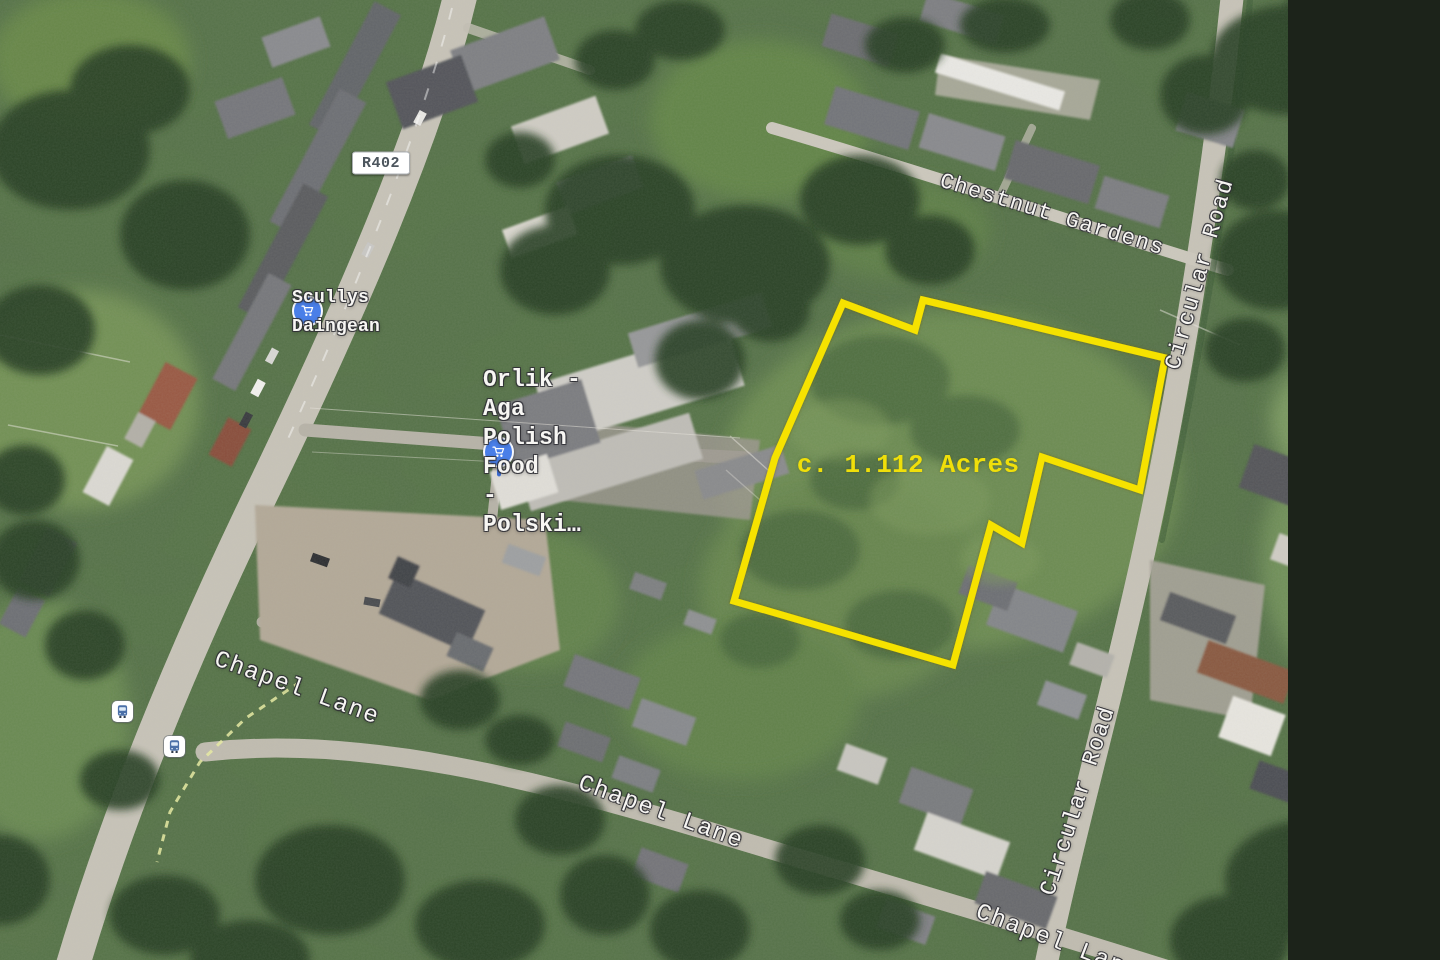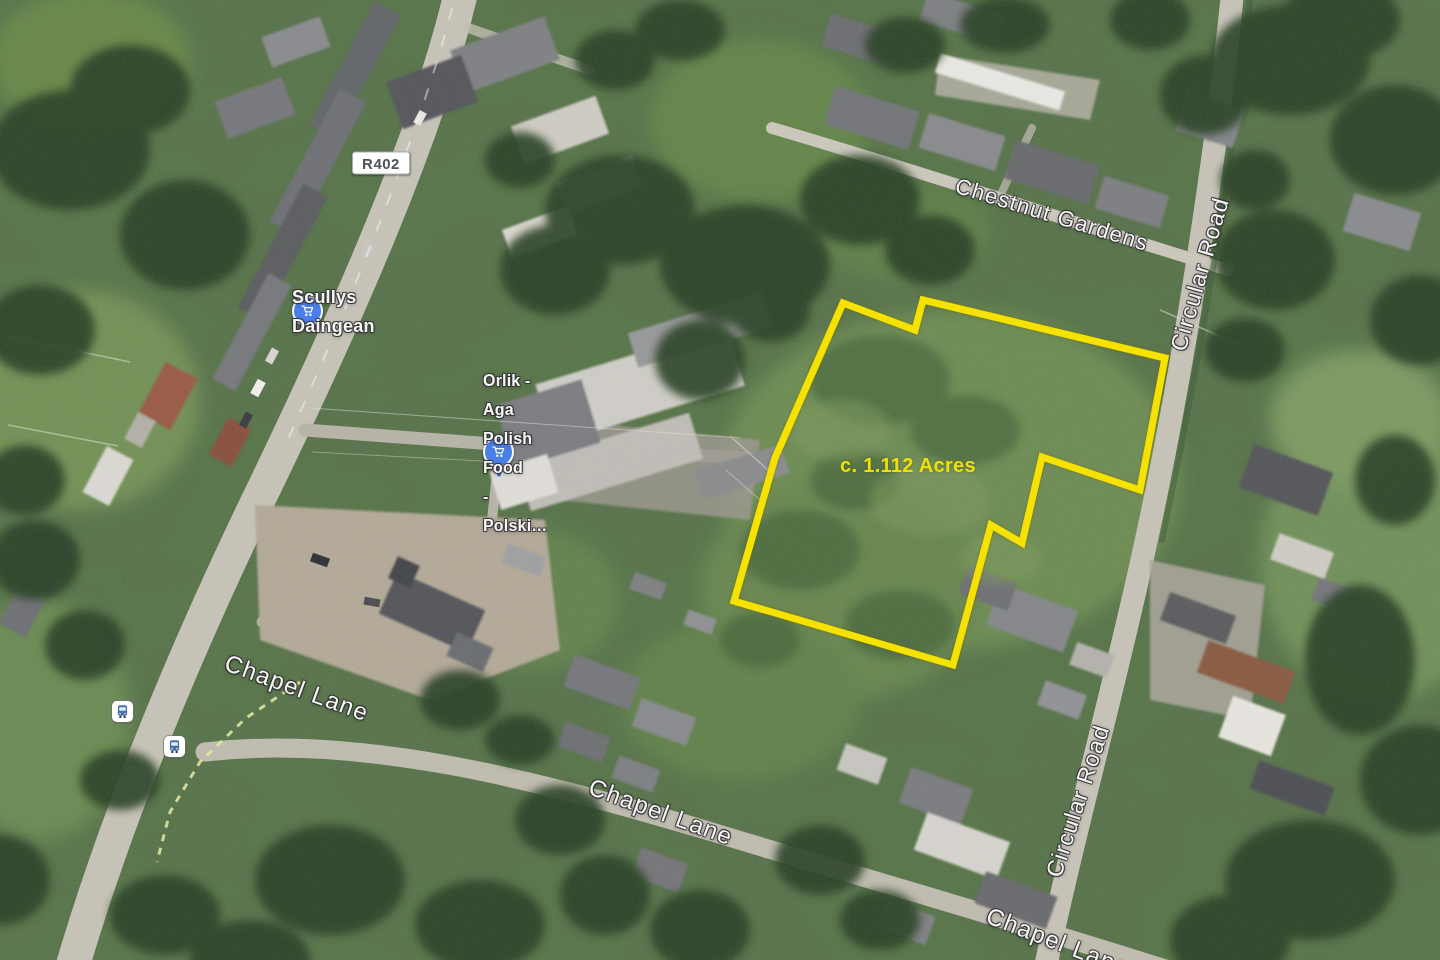--- a/index.html
+++ b/index.html
@@ -1,18 +1,18 @@
 <!DOCTYPE html>
 <html><head>
 <meta charset="utf-8">
 <style>
   html,body{margin:0;padding:0;background:#1c231a;}
   .stage{
-    position:relative;width:1440px;height:960px;overflow:hidden;
-    font-family:Liberation Sans, sans-serif;
+    position:relative;width:1288px;height:960px;overflow:hidden;
+    font-family:Liberation Mono, monospace;
   }
   svg.sat{position:absolute;left:0;top:0;display:block;}
   
   .label{
     position:absolute;color:#f7f6f3;white-space:nowrap;
     text-shadow:
       -1px -1px 0 rgba(48,48,54,.8), 1px -1px 0 rgba(48,48,54,.8),
       -1px  1px 0 rgba(48,48,54,.8), 1px  1px 0 rgba(48,48,54,.8),
       0 1px 4px rgba(0,0,0,.45);
   }
@@ -28,21 +28,21 @@
   .pin-stem{position:absolute;left:50%;top:26px;width:4px;height:12px;margin-left:-2px;
     background:#3F6FD4;border-radius:2px;}
   .badge{
     position:absolute;transform:translate(-50%,-50%);
     background:#ffffff;border:1px solid #adb1b5;border-radius:3px;
     color:#4d565e;font-weight:bold;font-size:15px;letter-spacing:.5px;
     padding:2px 9px;box-shadow:0 1px 2px rgba(0,0,0,.35);
   }
   .acres{
     position:absolute;transform:translate(-50%,-50%);
-    font-size:20px;font-weight:bold;color:#F0DF0A;letter-spacing:.3px;
+    font-size:26px;font-weight:bold;color:#F0DF0A;letter-spacing:.3px;
     text-shadow:0 0 3px rgba(50,70,15,.4);
   }
   .bus{
     position:absolute;width:21px;height:21px;background:#fff;border-radius:5px;
     box-shadow:0 0 0 1px rgba(110,116,122,.65), 0 1px 2px rgba(0,0,0,.35);
     display:flex;align-items:center;justify-content:center;
   }
   .ctr{transform:translate(-50%,-50%);}
 </style>
 </head>
@@ -290,21 +290,21 @@
 
   <div class="poi" style="left:483px;top:452px;transform:translate(0,-50%);">
     <div class="poi-pin">
       <svg viewBox="0 0 24 24" width="16" height="16">
         <path d="M3 4h3l2.4 8.6h8.2l2.3-6.4H7" fill="none" stroke="#fff" stroke-width="1.9" stroke-linejoin="round" stroke-linecap="round"></path>
         <circle cx="9.5" cy="16.8" r="1.8" fill="#fff"></circle>
           <circle cx="15.6" cy="16.8" r="1.8" fill="#fff"></circle>
       </svg>
       <div class="pin-stem"></div>
     </div>
-    <div class="label poi-label" style="font-size:16px;">Orlik - Aga
+    <div class="label poi-label" style="font-size:23px;">Orlik - Aga
 Polish Food
 - Polski…</div>
   </div>
 
   <div class="label road-label ctr" style="left:1052px;top:215px;transform:translate(-50%,-50%) rotate(17deg);font-size:22px;">Chestnut Gardens</div>
 
   <div class="label road-label ctr" style="left:1200px;top:274px;transform:translate(-50%,-50%) rotate(-74deg);">Circular Road</div>
 
   <div class="label road-label ctr" style="left:1078px;top:801px;transform:translate(-50%,-50%) rotate(-72deg);">Circular Road</div>
 

